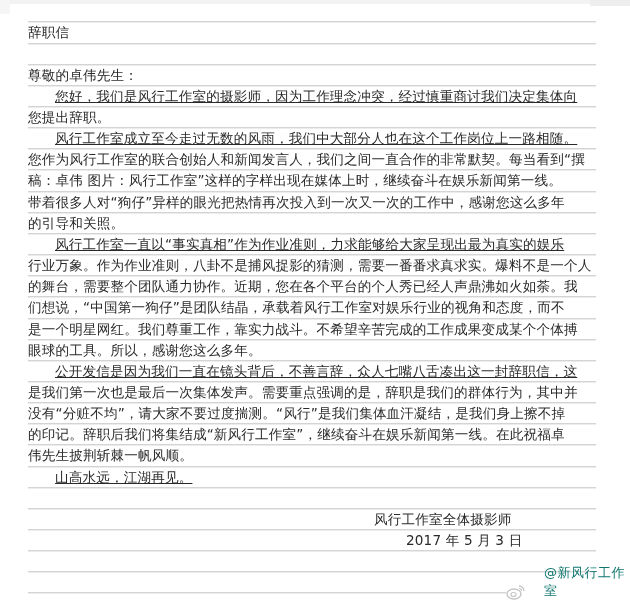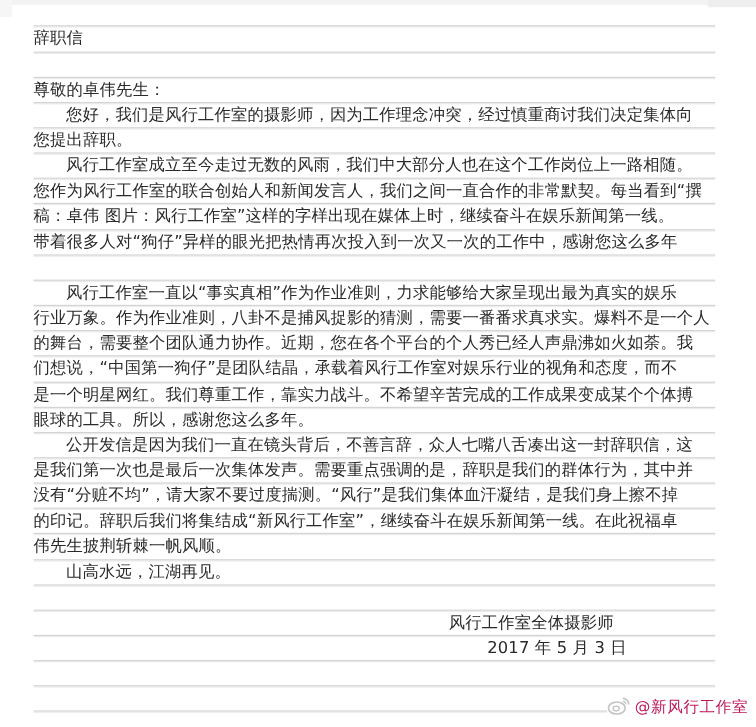--- a/index.html
+++ b/index.html
@@ -22,25 +22,25 @@
     .rule {
       position: absolute; left: 0; width: 568px; height: 1px;
       background: #d4d4d4;
       box-shadow: 0 1px 0 #ececec;
     }
     .row {
       position: absolute; left: 0; width: 568px; height: 37px;
       font-size: 13.6px; line-height: 21px; white-space: nowrap;
       letter-spacing: 0.15px;
     }
-    .row.indent { padding-left: 27px; width: 541px; }
+    .row.indent { padding-left: 27px; width: 541px; text-decoration: underline; }
     .watermark {
       position: absolute; left: 506px; top: 580px; height: 20px;
-      display: flex; align-items: flex-start; gap: 3px;
-      color: #be185d; font-size: 13px; letter-spacing: 0.5px;
+      display: flex; align-items: flex-end; gap: 18px;
+      color: #0f766e; font-size: 13px; letter-spacing: 0.5px;
     }
     .watermark svg { display: block; }
   </style>
 </head>
 <body>
 
 <div class="top-strip">
   <div class="edge-left"></div>
   <div class="edge-right"></div>
 </div>
@@ -79,20 +79,21 @@
   <div class="row" style="top:22px">辞职信</div>
 
   <div class="row" style="top:65px">尊敬的卓伟先生：</div>
 
   <div class="row indent" style="top:86px">您好，我们是风行工作室的摄影师，因为工作理念冲突，经过慎重商讨我们决定集体向</div>
   <div class="row" style="top:107px">您提出辞职。</div>
   <div class="row indent" style="top:128px">风行工作室成立至今走过无数的风雨，我们中大部分人也在这个工作岗位上一路相随。</div>
   <div class="row" style="top:149px">您作为风行工作室的联合创始人和新闻发言人，我们之间一直合作的非常默契。每当看到“撰</div>
   <div class="row" style="top:170px">稿：卓伟  图片：风行工作室”这样的字样出现在媒体上时，继续奋斗在娱乐新闻第一线。</div>
   <div class="row" style="top:192px">带着很多人对“狗仔”异样的眼光把热情再次投入到一次又一次的工作中，感谢您这么多年</div>
+  <div class="row" style="top:213px">的引导和关照。</div>
   <div class="row indent" style="top:234px">风行工作室一直以“事实真相”作为作业准则，力求能够给大家呈现出最为真实的娱乐</div>
   <div class="row" style="top:255px">行业万象。作为作业准则，八卦不是捕风捉影的猜测，需要一番番求真求实。爆料不是一个人</div>
   <div class="row" style="top:276px">的舞台，需要整个团队通力协作。近期，您在各个平台的个人秀已经人声鼎沸如火如荼。我</div>
   <div class="row" style="top:297px">们想说，“中国第一狗仔”是团队结晶，承载着风行工作室对娱乐行业的视角和态度，而不</div>
   <div class="row" style="top:319px">是一个明星网红。我们尊重工作，靠实力战斗。不希望辛苦完成的工作成果变成某个个体搏</div>
   <div class="row" style="top:340px">眼球的工具。所以，感谢您这么多年。</div>
   <div class="row indent" style="top:361px">公开发信是因为我们一直在镜头背后，不善言辞，众人七嘴八舌凑出这一封辞职信，这</div>
   <div class="row" style="top:382px">是我们第一次也是最后一次集体发声。需要重点强调的是，辞职是我们的群体行为，其中并</div>
   <div class="row" style="top:403px">没有“分赃不均”，请大家不要过度揣测。“风行”是我们集体血汗凝结，是我们身上擦不掉</div>
   <div class="row" style="top:424px">的印记。辞职后我们将集结成“新风行工作室”，继续奋斗在娱乐新闻第一线。在此祝福卓</div>

